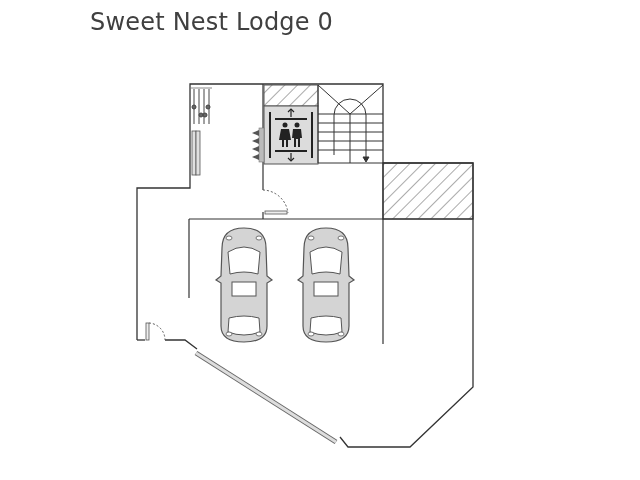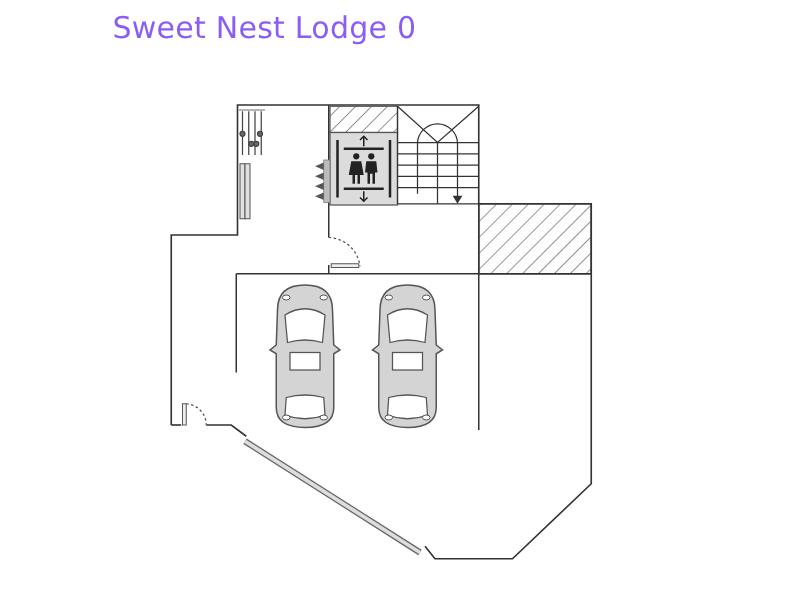--- a/index.html
+++ b/index.html
@@ -1,17 +1,17 @@
 <!DOCTYPE html>
 <html><head>
 <meta charset="utf-8">
 <style>
   html, body { margin:0; padding:0; background:#ffffff; }
   body { width:640px; height:480px; position:relative; overflow:hidden; font-family:"DejaVu Sans","Liberation Sans",sans-serif; }
-  .title { position:absolute; left:90px; top:8px; font-size:24px; color:#8b5cf6; letter-spacing:0.2px; font-weight:normal; }
+  .title { position:absolute; left:90px; top:8px; font-size:24px; color:#404040; letter-spacing:0.2px; font-weight:normal; }
   svg.plan { position:absolute; left:0; top:0; }
 </style>
 </head>
 <body>
 
 <div class="title">Sweet Nest Lodge 0</div>
 
 <svg class="plan" width="640" height="480" viewBox="0 0 640 480">
   <defs>
     <pattern id="hatch" patternUnits="userSpaceOnUse" width="9" height="9" patternTransform="rotate(45)">

